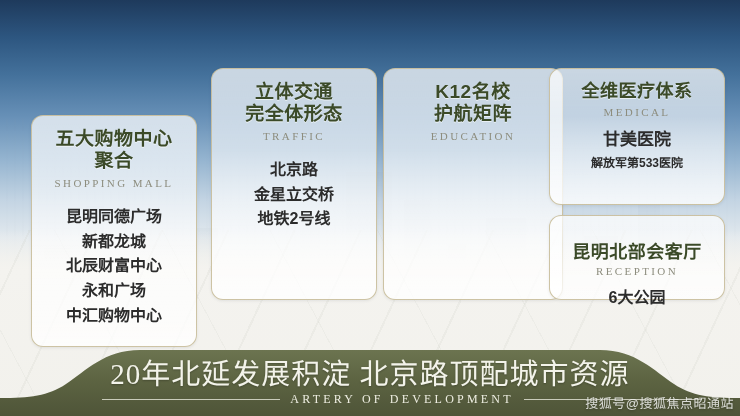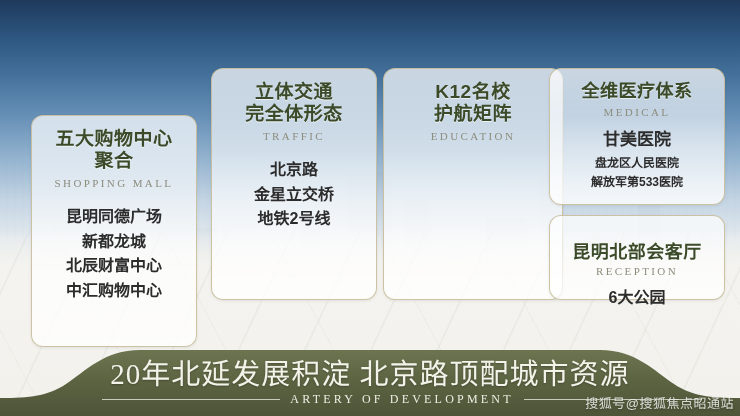--- a/index.html
+++ b/index.html
@@ -238,20 +238,21 @@
     <div class="card" id="card-shopping">
       <div class="card-title">
         <div>五大购物中心</div>
         <div>聚合</div>
       </div>
       <div class="card-sub">SHOPPING MALL</div>
       <div class="card-body">
         <div>昆明同德广场</div>
         <div>新都龙城</div>
         <div>北辰财富中心</div>
+        <div>永和广场</div>
         <div>中汇购物中心</div>
       </div>
     </div>
 
     <div class="card" id="card-traffic">
       <div class="card-title">
         <div>立体交通</div>
         <div>完全体形态</div>
       </div>
       <div class="card-sub">TRAFFIC</div>
@@ -270,21 +271,20 @@
       <div class="card-sub">EDUCATION</div>
     </div>
 
     <div class="card" id="card-medical">
       <div class="card-title">
         <div>全维医疗体系</div>
       </div>
       <div class="card-sub">MEDICAL</div>
       <div class="med-lead">甘美医院</div>
       <div class="med-list">
-        <div>盘龙区人民医院</div>
         <div>解放军第533医院</div>
       </div>
     </div>
 
     <div class="card" id="card-reception">
       <div class="card-title">
         <div>昆明北部会客厅</div>
       </div>
       <div class="card-sub">RECEPTION</div>
       <div class="recep-body">

